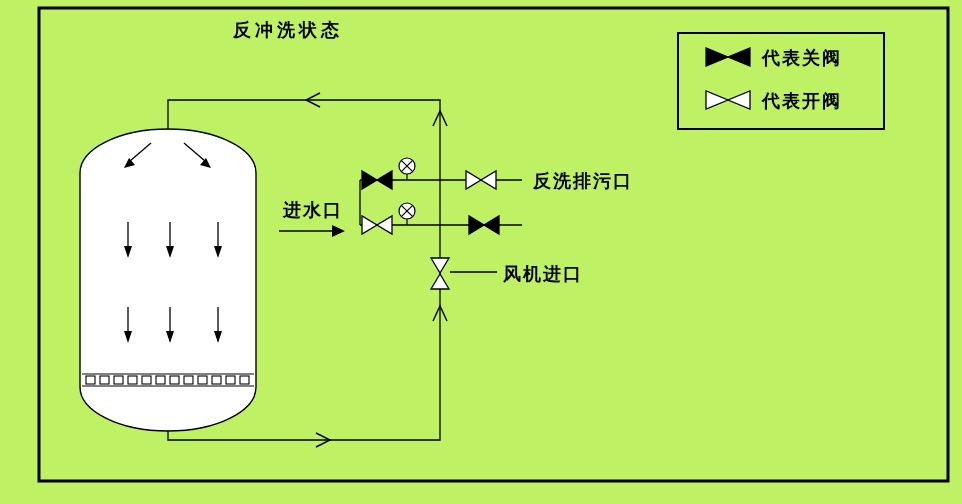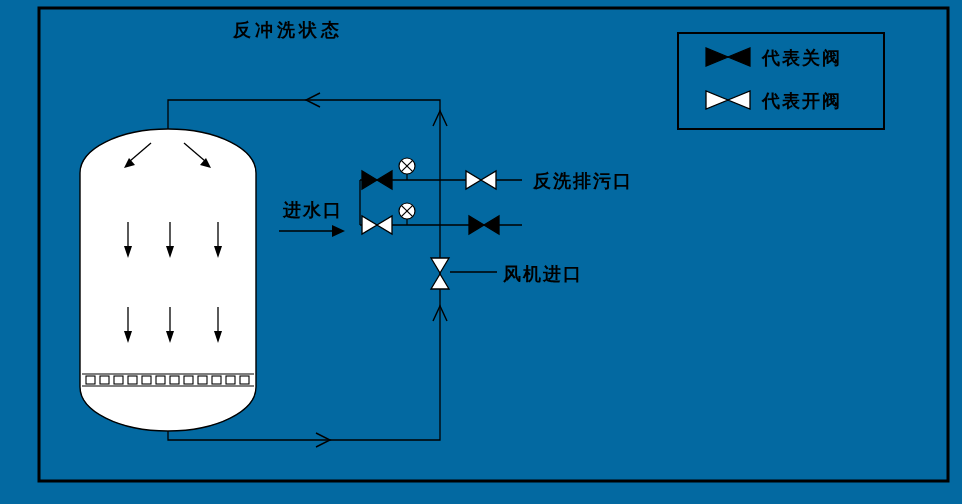--- a/index.html
+++ b/index.html
@@ -1,20 +1,20 @@
 <!DOCTYPE html>
 <html><head>
 <meta charset="utf-8">
 <style>
   html, body { margin: 0; padding: 0; background: #ffffff; }
   .stage {
     position: relative;
     width: 962px;
     height: 504px;
-    background: #0369a1;
+    background: #bef264;
     overflow: hidden;
   }
   .stage svg { position: absolute; left: 0; top: 0; }
   text {
     font-family: "Liberation Sans", "DejaVu Sans", sans-serif;
     font-weight: bold;
     fill: #000000;
   }
   .t18 { font-size: 18px; letter-spacing: 2px; }
   .title { font-size: 18px; letter-spacing: 4px; }

